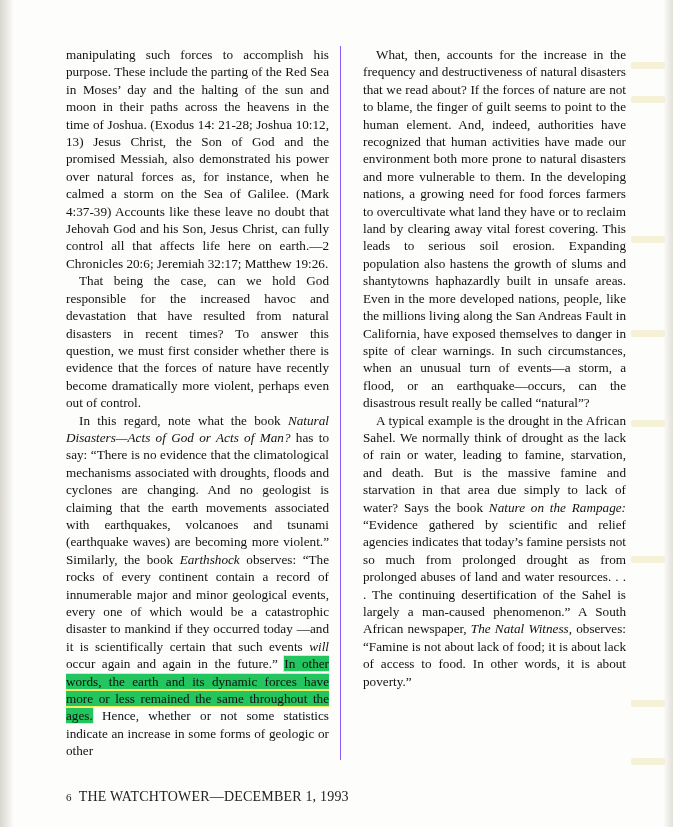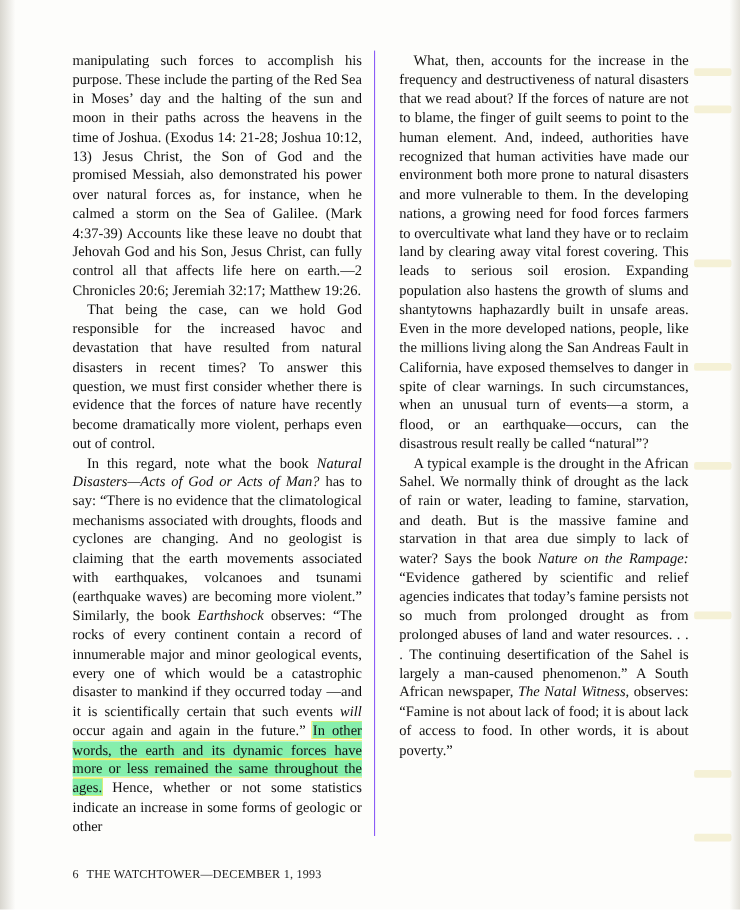--- a/index.html
+++ b/index.html
@@ -70,37 +70,37 @@
   p.para + p.para {
     text-indent: 13px;
   }
   p.para.indent {
     text-indent: 13px;
   }
   em, .ital {
     font-style: italic;
   }
   .hl {
-    background: #86efac;
+    background: #22c55e;
     box-shadow: 0 0 0 1px #f7ef60;
   }
   .footer {
     position: absolute;
     left: 66px;
     top: 789px;
     font-size: 11px;
     letter-spacing: 0.2px;
     color: #222;
     font-family: "Liberation Serif", serif;
   }
   .footer .pagenum {
     margin-right: 7px;
   }
   .footer .smallcaps {
-    font-size: 11px;
+    font-size: 14px;
     margin-top: 36px;
   }
   
   .bleed {
     position: absolute;
     right: 8px;
     width: 34px;
     height: 7px;
     background: #efe8b8;
     opacity: .55;

